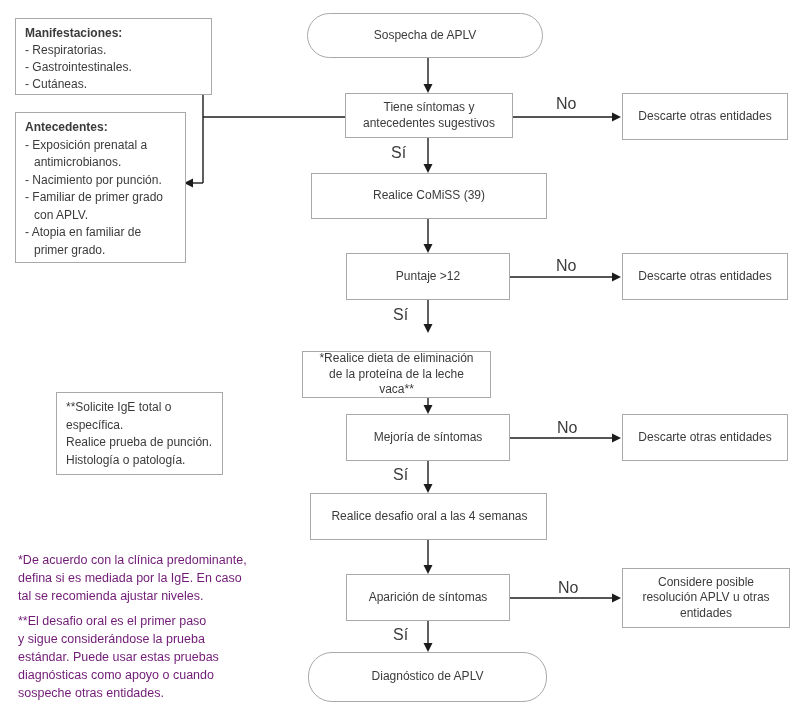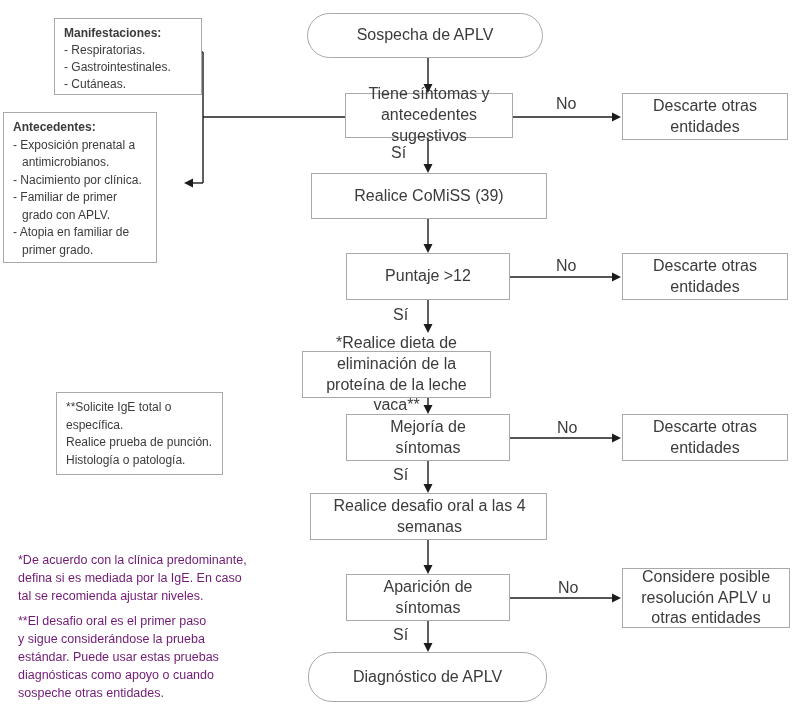--- a/index.html
+++ b/index.html
@@ -4,21 +4,21 @@
 <style>
   html,body{margin:0;padding:0;background:#ffffff;}
   #canvas{
     position:relative;width:807px;height:717px;background:#ffffff;overflow:hidden;
     font-family:"Liberation Sans",sans-serif;color:#3b3b3b;
   }
   svg.overlay{position:absolute;left:0;top:0;width:807px;height:717px;}
   .node{
     position:absolute;box-sizing:border-box;border:1px solid #a9a9a9;background:#ffffff;
     display:flex;align-items:center;justify-content:center;text-align:center;
-    font-size:16px;line-height:1.3;padding:2px 12px;
+    font-size:12px;line-height:1.3;padding:2px 12px;
   }
   .pill{border-radius:24px;}
   .note{
     position:absolute;box-sizing:border-box;border:1px solid #a9a9a9;background:#ffffff;
     font-size:12px;line-height:1.5;padding:6px 9px;text-align:left;
   }
   .note .t{font-weight:bold;}
   .note .li{padding-left:9px;text-indent:-9px;}
   .lbl{position:absolute;font-size:16px;color:#3b3b3b;}
   .footnote{position:absolute;font-size:12.5px;line-height:18px;color:#701a75;}
@@ -126,31 +126,31 @@
   <span class="lbl" style="left:391px;top:144px;">Sí</span>
   <span class="lbl" style="left:393px;top:306px;">Sí</span>
   <span class="lbl" style="left:393px;top:466px;">Sí</span>
   <span class="lbl" style="left:393px;top:626px;">Sí</span>
 
   <span class="lbl" style="left:556px;top:95px;">No</span>
   <span class="lbl" style="left:556px;top:257px;">No</span>
   <span class="lbl" style="left:557px;top:419px;">No</span>
   <span class="lbl" style="left:558px;top:579px;">No</span>
 
-  <div class="note" style="left:15px;top:18px;width:148px;height:77px;line-height:17px;margin-left:39px;">
+  <div class="note" style="left:15px;top:18px;width:197px;height:77px;line-height:17px;">
     <div class="t">Manifestaciones:</div>
     <div class="li">- Respiratorias.</div>
     <div class="li">- Gastrointestinales.</div>
     <div class="li">- Cutáneas.</div>
   </div>
 
-  <div class="note" style="left:3px;top:112px;width:154px;height:151px;line-height:17.5px;">
+  <div class="note" style="left:15px;top:112px;width:171px;height:151px;line-height:17.5px;">
     <div class="t">Antecedentes:</div>
     <div class="li">- Exposición prenatal a antimicrobianos.</div>
-    <div class="li">- Nacimiento por clínica.</div>
+    <div class="li">- Nacimiento por punción.</div>
     <div class="li">- Familiar de primer grado con APLV.</div>
     <div class="li">- Atopia en familiar de primer grado.</div>
   </div>
 
   <div class="note" style="left:15px;top:392px;width:167px;height:83px;line-height:17.5px;margin-left:41px;">
     <div>**Solicite IgE total o específica.</div>
     <div>Realice prueba de punción.</div>
     <div>Histología o patología.</div>
   </div>
 

